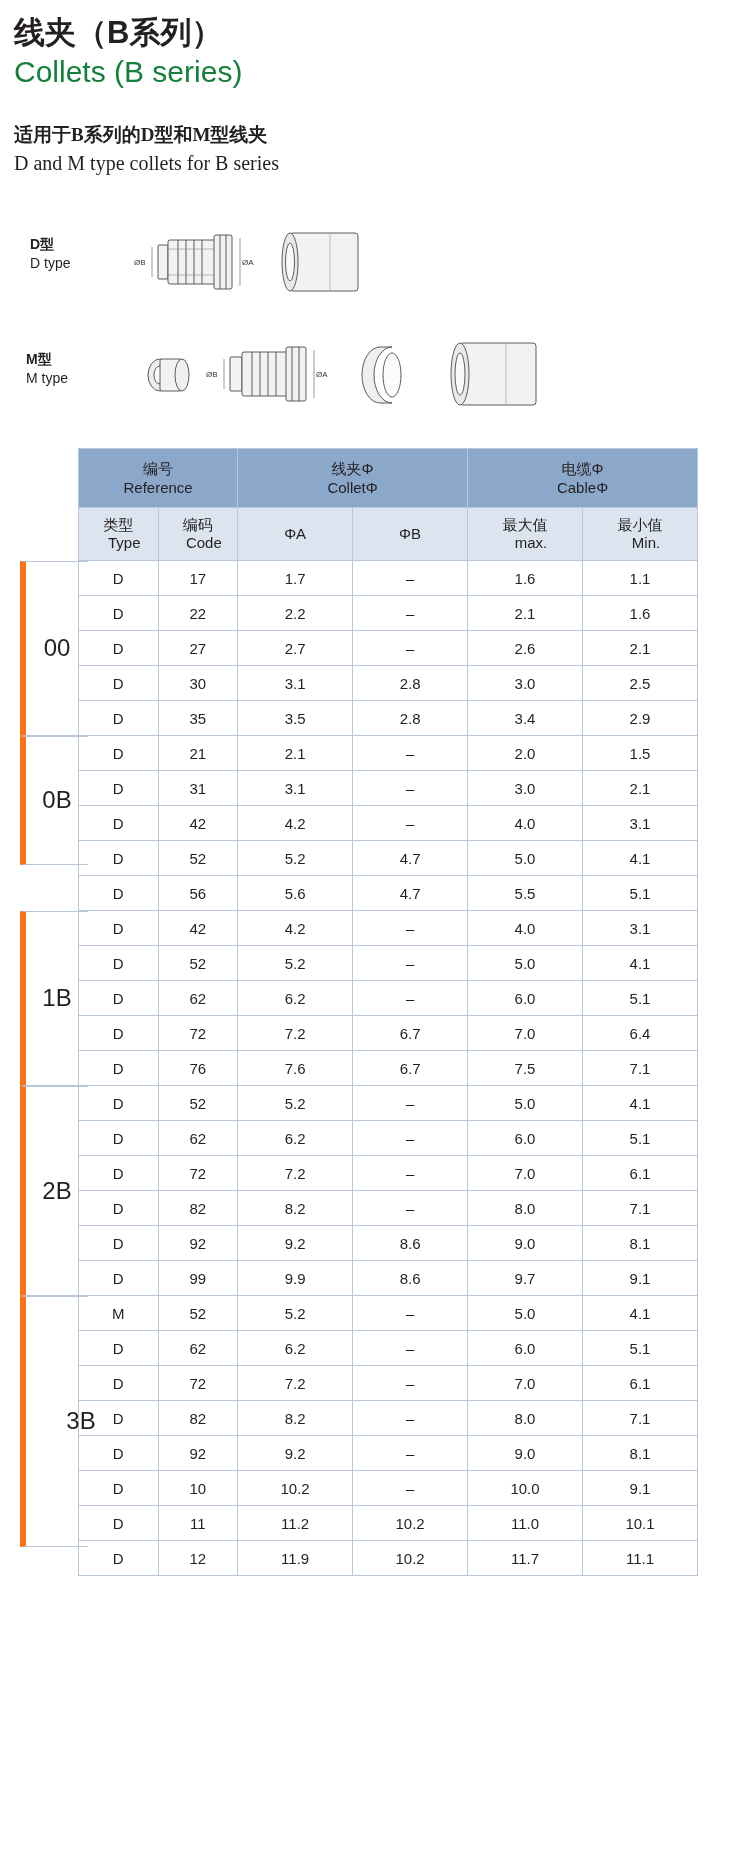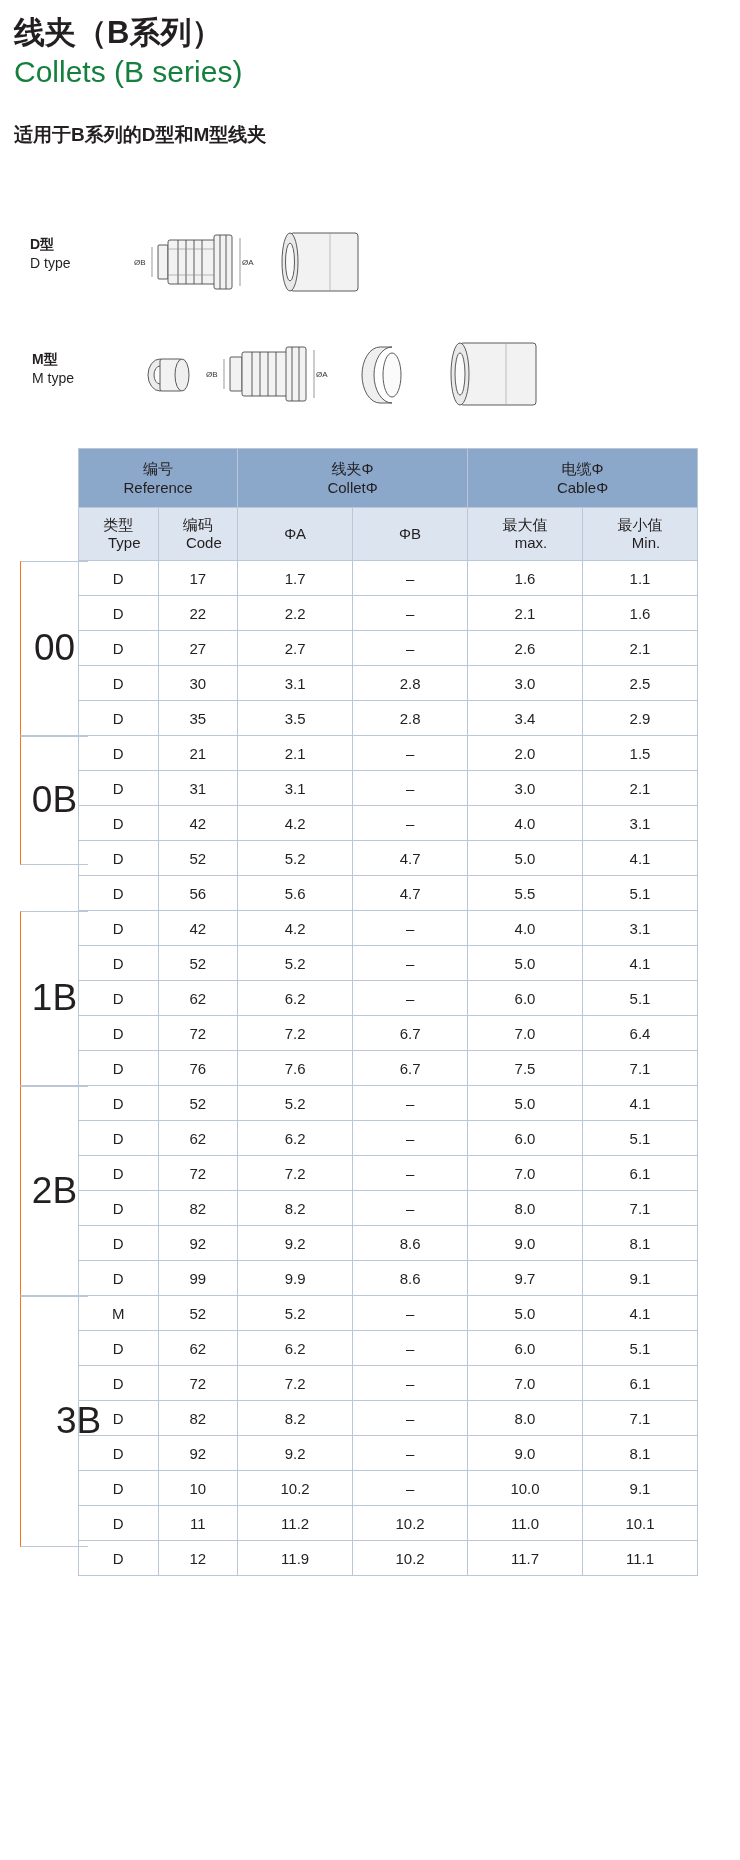--- a/index.html
+++ b/index.html
@@ -41,20 +41,21 @@
     font-weight: normal;
     line-height: 36px;
     color: #15803d;
     margin-top: 2px;
   }
   .subtitle-block {
     position: absolute;
     left: 14px;
     top: 122px;
     width: 700px;
+    font-family: Liberation Serif, serif;
   }
   .subtitle-cn {
     font-size: 19px;
     font-weight: bold;
     line-height: 26px;
     color: #231f20;
   }
   .subtitle-en {
     font-size: 20px;
     line-height: 28px;
@@ -153,43 +154,44 @@
     position: absolute;
     left: 10px;
     top: 0;
     width: 68px;
   }
   .group-label {
     position: absolute;
     left: 0;
     width: 68px;
     text-align: center;
-    font-size: 37px;
-    color: #231f20;
-    border-left: 1px solid #f97316;
+    font-size: 24px;
+    color: #231f20;
+    border-left: 6px solid #f97316;
     border-top: 1px solid #b9c7d9;
     border-bottom: 1px solid #b9c7d9;
     box-sizing: border-box;
     display: flex;
     align-items: center;
     justify-content: center;
   }
 </style>
 </head>
 <body>
 
 <div class="page">
 
   <div class="title-block">
     <div class="title-cn">线夹（B系列）</div>
     <div class="title-en">Collets (B series)</div>
   </div>
 
   <div class="subtitle-block">
     <div class="subtitle-cn">适用于B系列的D型和M型线夹</div>
+    <div class="subtitle-en">D and M type collets for B series</div>
   </div>
 
   <div class="fig-area">
 
     <div class="fig-row-label" style="left:30px; top:30px;">
       <span class="cn">D型</span><br>
       <span class="en">D type</span>
     </div>
 
     <svg class="drawing" style="left:130px; top:20px;" width="290" height="80" viewBox="0 0 290 80">
@@ -213,21 +215,21 @@
         <line x1="200" y1="8" x2="200" y2="66" stroke="#9a9a9a" stroke-width="0.6"></line>
       </g>
       <g stroke="#555" stroke-width="0.6" fill="none">
         <line x1="22" y1="22" x2="22" y2="52"></line>
         <line x1="110" y1="13" x2="110" y2="61"></line>
       </g>
       <text class="dim-label" x="4" y="40">ØB</text>
       <text class="dim-label" x="112" y="40">ØA</text>
     </svg>
 
-    <div class="fig-row-label" style="left:32px; top:145px;">
+    <div class="fig-row-label" style="left:26px; top:145px;">
       <span class="cn">M型</span><br>
       <span class="en">M type</span>
     </div>
 
     <svg class="drawing" style="left:130px; top:130px;" width="470" height="80" viewBox="0 0 470 80">
       <g stroke="#4a4a4a" fill="#f2f2f2" stroke-width="0.9">
 
         <ellipse cx="30" cy="40" rx="12" ry="16" fill="#ececec"></ellipse>
         <ellipse cx="30" cy="40" rx="6" ry="9" fill="#fbfbfb"></ellipse>
         <rect x="30" y="24" width="22" height="32" rx="2"></rect>

